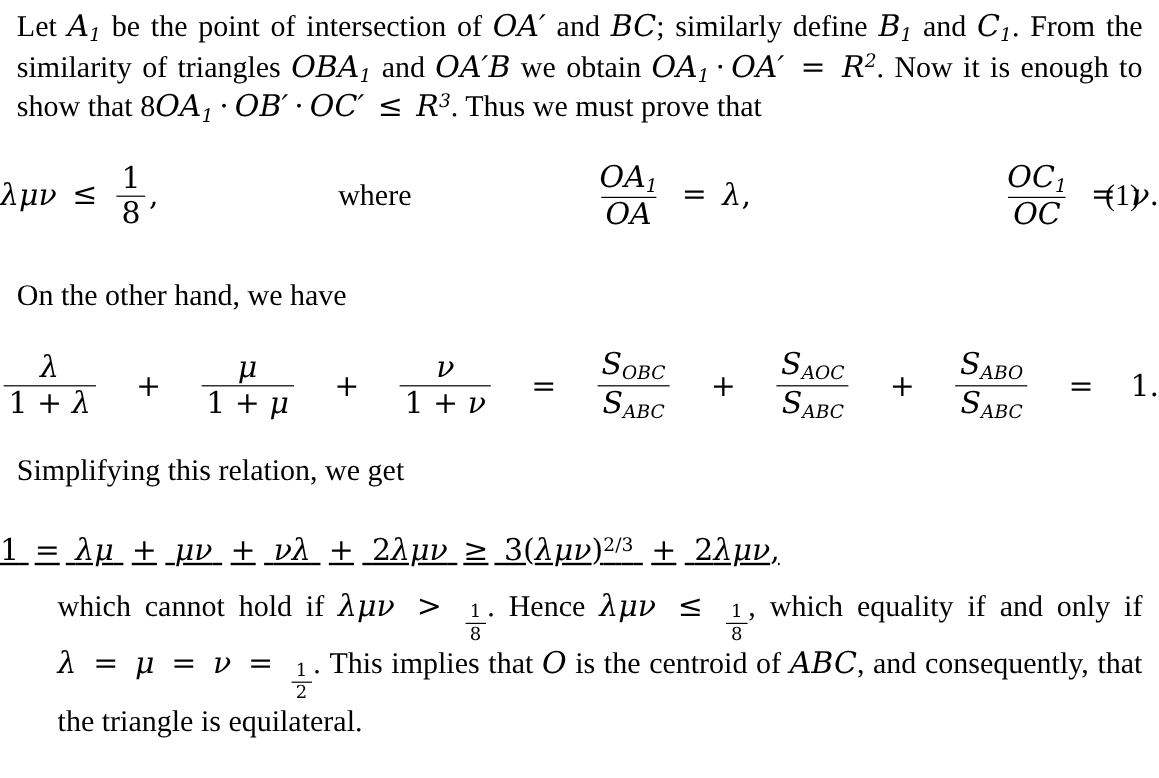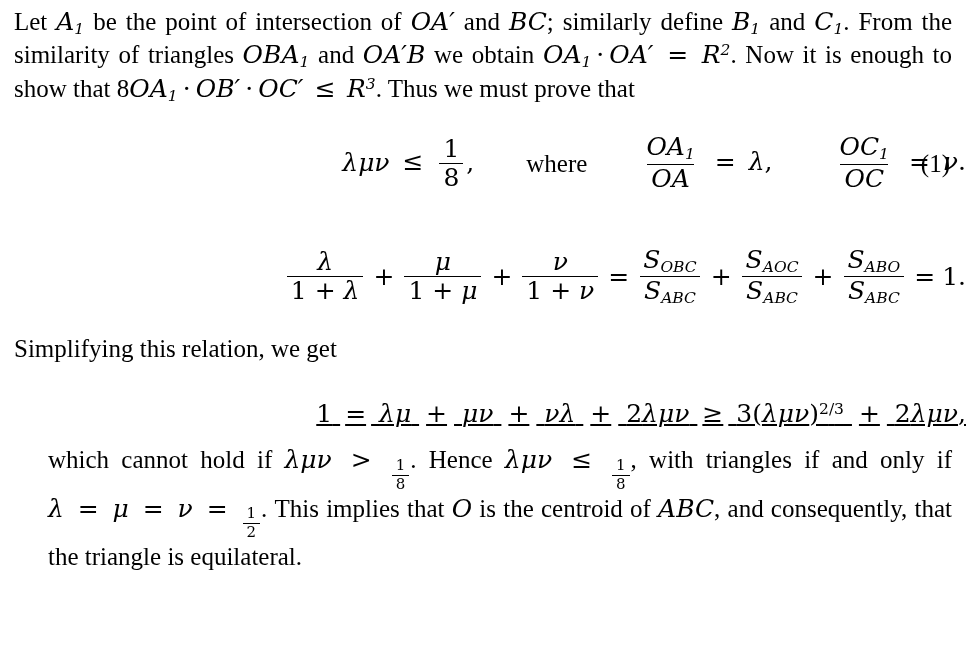--- a/index.html
+++ b/index.html
@@ -49,21 +49,21 @@
   }
   sup.exp {
     font-size: 0.62em;
     vertical-align: 0.52em;
   }
   .prime { font-style: italic; }
 
   
   .display {
     display: flex;
-    justify-content: flex-end;
+    justify-content: space-between;
     align-items: center;
     position: relative;
     font-size: 25px;
   }
   .display .eqnum {
     position: absolute;
     right: 16px;
     font-family: "Liberation Serif", serif;
     font-style: normal;
     font-size: 25px;
@@ -158,20 +158,23 @@
         <span class="den"><span class="var">OC</span></span>
       </span>
       <span class="opn">=</span>
       <span class="var">ν<span class="mathup">.</span></span>
     </span>
     <span class="eqnum">(1)</span>
   </div>
 
   <div class="gap-md"></div>
 
+  <div class="para" style="margin-top:12px;">
+    <span class="words">On the other hand, we have</span>
+  </div>
 
   <div class="gap-sm"></div>
 
   <div class="display" style="margin-top:14px;margin-bottom:6px;">
     <span class="math nowrap">
       <span class="frac">
         <span class="num"><span class="var">λ</span></span>
         <span class="den"><span class="mathup">1 + </span><span class="var">λ</span></span>
       </span>
     </span>
@@ -244,21 +247,21 @@
     <span class="words">which cannot hold if</span>
     <span class="math nowrap"><span class="var">λμν</span> <span class="opn">&gt;</span>
       <span class="frac tiny">
         <span class="num mathup">1</span>
         <span class="den mathup">8</span>
       </span></span><span class="words">. Hence</span>
     <span class="math nowrap"><span class="var">λμν</span> <span class="opn">≤</span>
       <span class="frac tiny">
         <span class="num mathup">1</span>
         <span class="den mathup">8</span>
-      </span></span><span class="words">, with triangles if and only if</span>
+      </span></span><span class="words">, which equality if and only if</span>
     <span class="math nowrap"><span class="var">λ</span> <span class="opn">=</span> <span class="var">μ</span> <span class="opn">=</span> <span class="var">ν</span> <span class="opn">=</span>
       <span class="frac tiny">
         <span class="num mathup">1</span>
         <span class="den mathup">2</span>
       </span></span><span class="words">. This implies that</span>
     <span class="math nowrap"><span class="var">O</span></span>
     <span class="words">is the centroid of</span>
     <span class="math nowrap"><span class="var">ABC</span></span><span class="words">, and consequently, that the triangle is equilateral.</span>
   </div>
 

